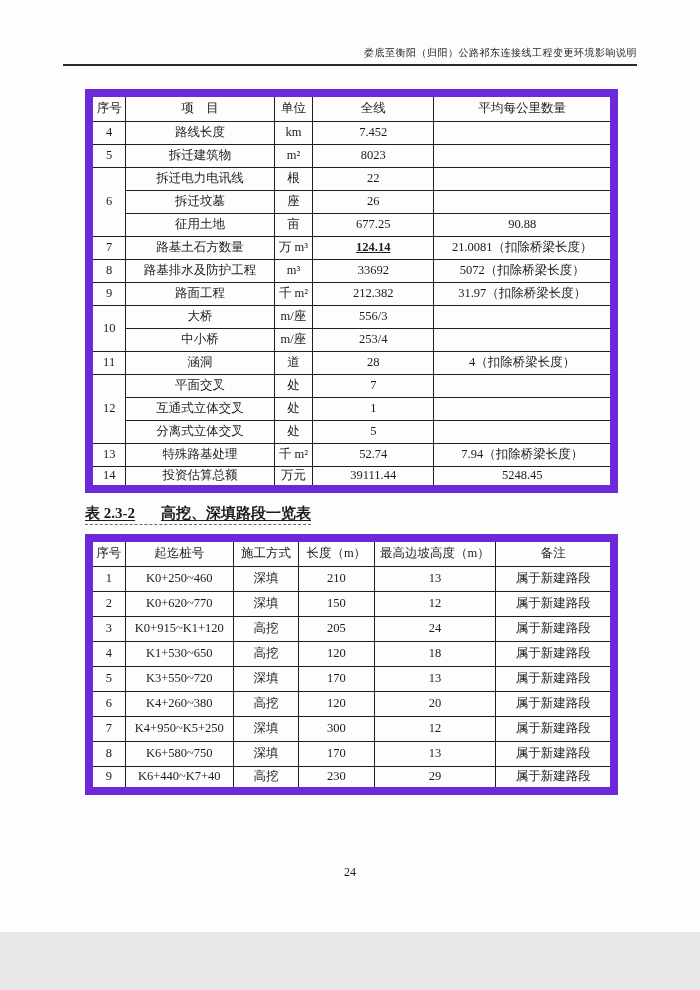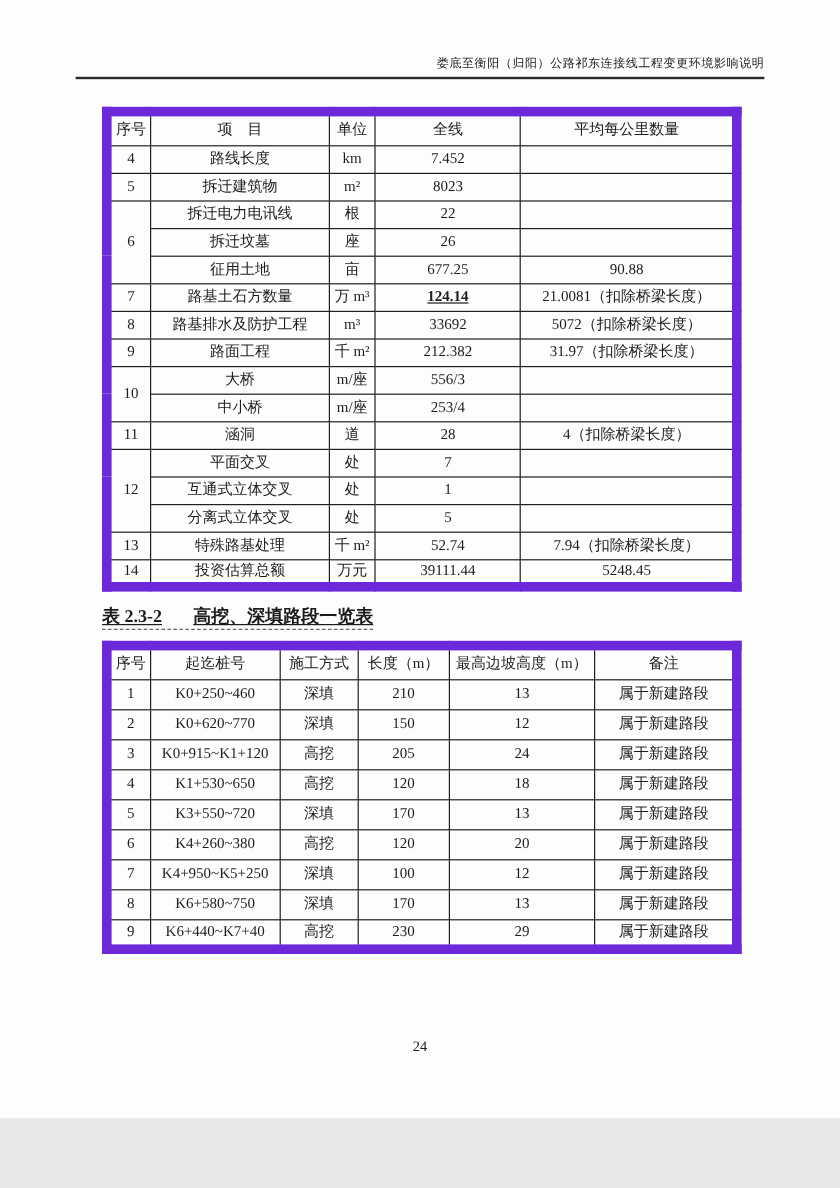--- a/index.html
+++ b/index.html
@@ -290,21 +290,21 @@
             <td>K4+260~380</td>
             <td>高挖</td>
             <td>120</td>
             <td>20</td>
             <td>属于新建路段</td>
           </tr>
           <tr>
             <td>7</td>
             <td>K4+950~K5+250</td>
             <td>深填</td>
-            <td>100</td>
+            <td>300</td>
             <td>12</td>
             <td>属于新建路段</td>
           </tr>
           <tr>
             <td>8</td>
             <td>K6+580~750</td>
             <td>深填</td>
             <td>170</td>
             <td>13</td>
             <td>属于新建路段</td>

